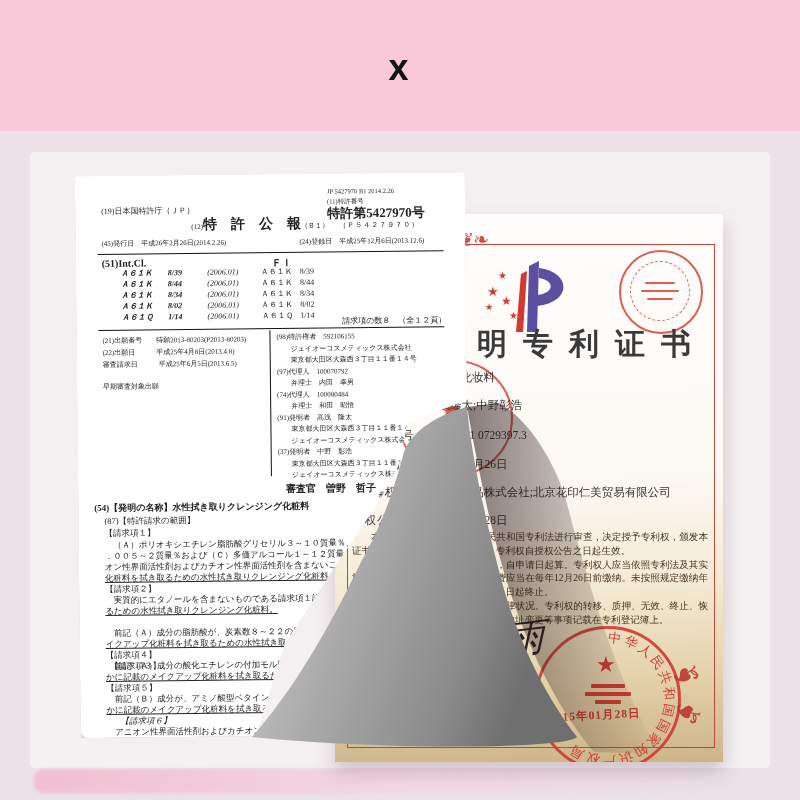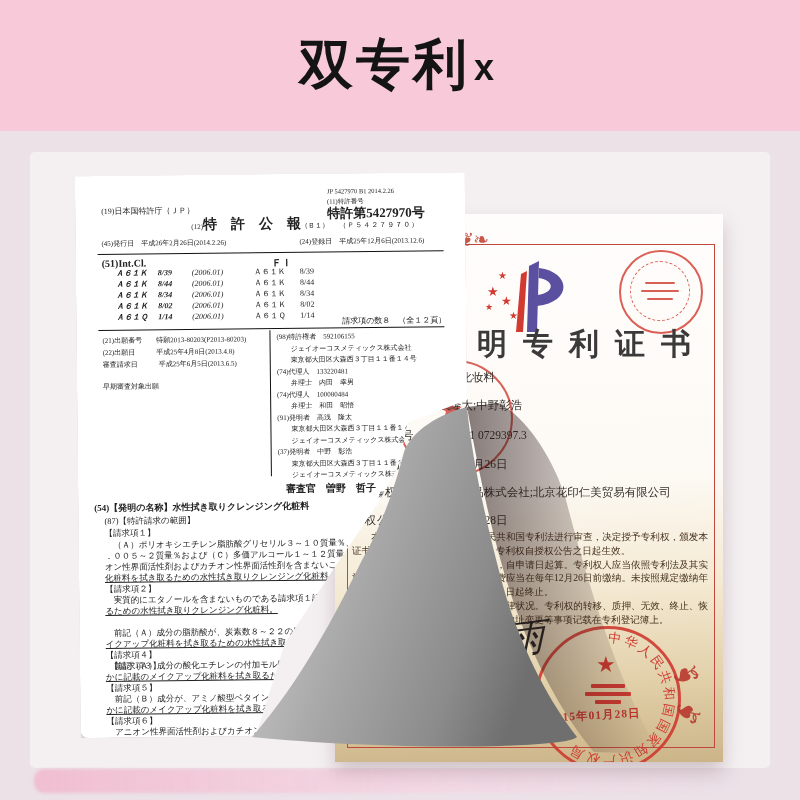--- a/index.html
+++ b/index.html
@@ -65,30 +65,29 @@
     box-shadow:0 8px 18px rgba(95,65,75,.30);transform:rotate(-0.6deg);transform-origin:20px 20px;
     clip-path:polygon(0 0,390px 0,390px 228px,330px 250px,322px 290px,300px 330px,
       255px 395px,205px 470px,175px 562px,0 562px);border-radius:0 0 4px 8px;}
   .j{position:absolute;font-family:"Liberation Serif",serif;color:#222;white-space:pre;}
   .f65{font-size:6.5px;} .f7{font-size:7px;} .f75{font-size:10px;font-weight:bold;} .f8{font-size:8px;}
   .f85{font-size:8.5px;} .f9{font-size:9px;}
   .jbold{font-weight:bold;} .jital{font-style:italic;}
   .jrule{position:absolute;left:22px;width:346px;border-top:1.3px solid #111;}
   .jdiv{position:absolute;left:193px;top:156px;height:146px;border-left:1px solid #111;}
   .u{text-decoration:underline;}
-  .icl{display:inline-block;} 
+  .icl{display:inline-block;text-align:center;} 
   
   #curl-svg{left:0;top:0;width:800px;height:800px;pointer-events:none;}
 </style>
 </head>
 <body>
 
 <div id="top-band" class="abs">
   <div id="main-title">
-    <span>双专利</span>
     <span class="xsep">x</span>
   </div>
 </div>
 
 <div id="panel" class="abs"></div>
 <div id="bottom-glow" class="abs"></div>
 
 <div id="cert" class="abs">
   <div class="cert-frame abs"></div>
   <div class="cert-flourish abs">❦❧❦❧❦❧❦❧❦❧</div>
@@ -200,21 +199,21 @@
   <div class="jdiv"></div>
 
   <div class="j f7" style="left:26px;top:160px;">(21)出願番号　　特願2013-80203(P2013-80203)</div>
   <div class="j f7" style="left:26px;top:172px;">(22)出願日　　　平成25年4月8日(2013.4.8)</div>
   <div class="j f7" style="left:26px;top:184px;">審査請求日　　　平成25年6月5日(2013.6.5)</div>
   <div class="j f7" style="left:26px;top:206px;">早期審査対象出願</div>
 
   <div class="j f7" style="left:200px;top:158px;">(98)特許権者　592106155</div>
   <div class="j f7" style="left:200px;top:170px;">　　ジェイオーコスメティックス株式会社</div>
   <div class="j f7" style="left:200px;top:181px;">　　東京都大田区大森西３丁目１１番１４号</div>
-  <div class="j f7" style="left:200px;top:193px;">(74)代理人　133220481</div>
+  <div class="j f7" style="left:200px;top:193px;">(97)代理人　100070792</div>
   <div class="j f7" style="left:200px;top:204px;">　　弁理士　内田　幸男</div>
   <div class="j f7" style="left:200px;top:216px;">(74)代理人　100080484</div>
   <div class="j f7" style="left:200px;top:227px;">　　弁理士　和田　昭悟</div>
   <div class="j f7" style="left:200px;top:239px;">(91)発明者　高浅　隆太</div>
   <div class="j f7" style="left:200px;top:250px;">　　東京都大田区大森西３丁目１１番１４号</div>
   <div class="j f7" style="left:200px;top:262px;">　　ジェイオーコスメティックス株式会社内</div>
   <div class="j f7" style="left:200px;top:273px;">(37)発明者　中野　彰浩</div>
   <div class="j f7" style="left:200px;top:285px;">　　東京都大田区大森西３丁目１１番１４号</div>
   <div class="j f7" style="left:200px;top:296px;">　　ジェイオーコスメティックス株式会社内</div>
 
@@ -239,21 +238,21 @@
   <div class="j f85 u" style="left:26px;top:463px;">イクアップ化粧料を拭き取るための水性拭き取りクレン</div>
 
   <div class="j f85" style="left:26px;top:474px;">【請求項４】</div>
   <div class="j f85" style="left:26px;top:485px;">　前記（Ａ）成分の酸化エチレンの付加モル数</div>
   <div class="j f85 u" style="left:26px;top:496px;">かに記載のメイクアップ化粧料を拭き取るため</div>
 
   <div class="j f85" style="left:26px;top:507px;">【請求項５】</div>
   <div class="j f85" style="left:26px;top:518px;">　前記（Ｂ）成分が、アミノ酸型ベタイン性</div>
   <div class="j f85 u" style="left:26px;top:529px;">かに記載のメイクアップ化粧料を拭き取るた</div>
 
-  <div class="j f85" style="left:26px;top:540px;">【請求項６】</div>
+  <div class="j f85" style="left:40px;top:540px;font-style:italic;">【請求項６】</div>
   <div class="j f85" style="left:26px;top:551px;">　アニオン性界面活性剤およびカチオン性界面</div>
 </div>
 
 <svg id="curl-svg" class="abs" viewBox="0 0 800 800">
   <defs>
     <linearGradient id="curlGrad" x1="0" y1="0" x2="1" y2="0.35">
       <stop offset="0" stop-color="#d8d8d8"></stop>
       <stop offset="0.45" stop-color="#a9a9a9"></stop>
       <stop offset="0.8" stop-color="#8b8b8b"></stop>
       <stop offset="1" stop-color="#6f6f6f"></stop>

